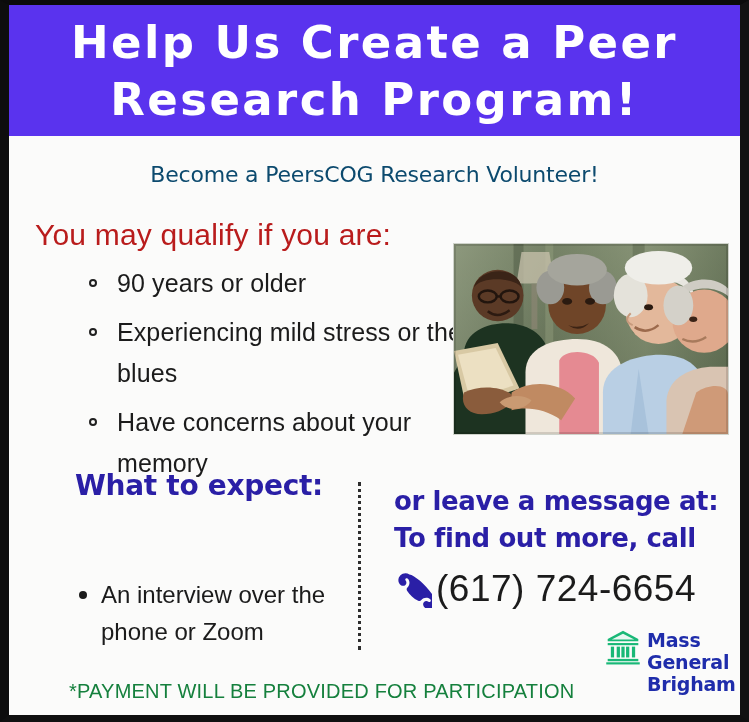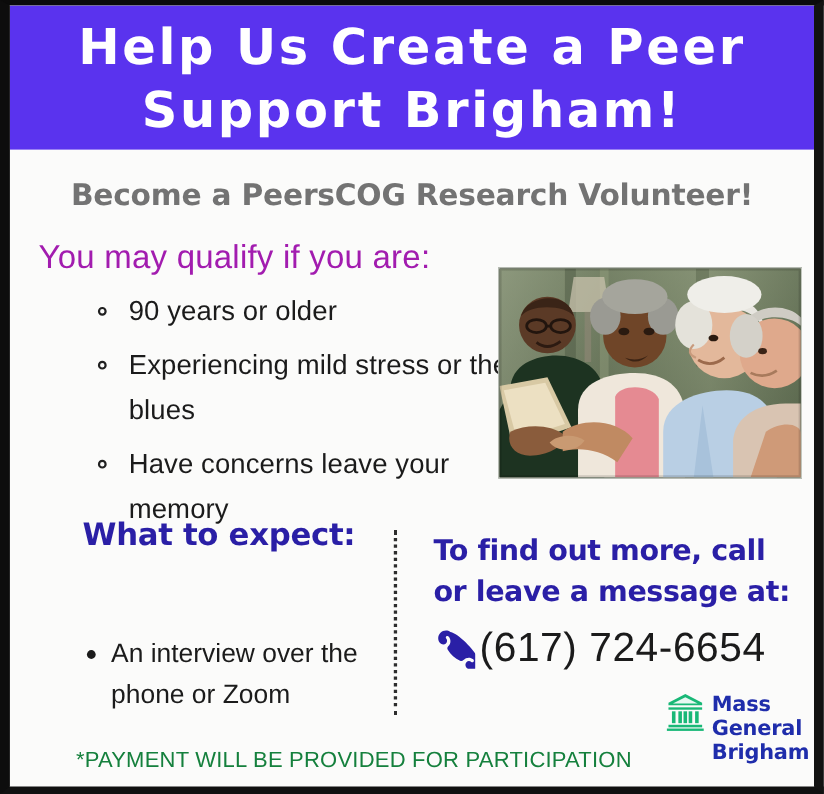--- a/index.html
+++ b/index.html
@@ -50,34 +50,34 @@
     white-space: nowrap;
   }
 
   
   .subtitle {
     position: absolute;
     left: 0;
     right: 0;
     top: 157px;
     text-align: center;
-    color: #737373;
+    color: #0c4a6e;
     font-family: "DejaVu Sans", sans-serif;
-    font-weight: bold;
-    font-size: 27px;
+    font-weight: normal;
+    font-size: 22px;
     letter-spacing: -0.2px;
     white-space: nowrap;
   }
 
   
   .qualify-lead {
     position: absolute;
     left: 26px;
     top: 213px;
-    color: #a21caf;
+    color: #b91c1c;
     font-family: "Liberation Sans", sans-serif;
     font-size: 30px;
     letter-spacing: 0.2px;
     white-space: nowrap;
   }
 
   
   .qualify-list {
     position: absolute;
     left: 76px;
@@ -246,36 +246,36 @@
     white-space: nowrap;
   }
 </style>
 </head>
 <body>
 
 <div class="poster">
 
   <div class="banner">
     <div class="banner-line">Help Us Create a Peer</div>
-    <div class="banner-line">Support Brigham!</div>
+    <div class="banner-line">Research Program!</div>
   </div>
 
   <div class="subtitle">Become a PeersCOG Research Volunteer!</div>
 
   <div class="qualify-lead">You may qualify if you are:</div>
 
   <ul class="qualify-list">
     <li>
       <span>90 years or older</span>
     </li>
     <li>
       <span>Experiencing mild stress or the blues</span>
     </li>
     <li>
-      <span>Have concerns leave your memory</span>
+      <span>Have concerns about your memory</span>
     </li>
   </ul>
 
   <div class="photo">
     <svg viewBox="0 0 276 192" preserveAspectRatio="none" aria-hidden="true">
       <defs>
         <linearGradient id="bgwall" x1="0" y1="0" x2="0" y2="1">
           <stop offset="0" stop-color="#7d8a6e"></stop>
           <stop offset="0.55" stop-color="#5d6b51"></stop>
           <stop offset="1" stop-color="#424d38"></stop>
@@ -353,22 +353,22 @@
 
   <div class="expect-head">What to expect:</div>
 
   <ul class="expect-list">
     <li>
       <span>An interview over the phone or Zoom</span>
     </li>
   </ul>
 
   <div class="contact-head">
+    <div>or leave a message at:</div>
     <div>To find out more, call</div>
-    <div>or leave a message at:</div>
   </div>
 
   <div class="phone-row">
     <span class="phone-icon">
       <svg viewBox="0 0 48 48" aria-hidden="true">
         <path d="M14.5 4C9.6 4 5.5 8 5.5 13c0 2.7 1.2 4.9 3.2 6.2 1.9 1.2 4.2 1.1 5.7-.3
                  1.6-1.5 1.7-3.9.3-5.6-.7-.9-.6-1.9.2-2.6.9-.7 2.1-.5 2.8.4 2.7 3.3 2.4 8.1-.7 11.1
                  -1.2 1.1-1.3 2.6-.5 3.9 3.4 5.5 8.3 10 14.1 12.7 1.4.7 2.9.4 3.9-.8 2.9-3.3 7.8-3.8
                  11.2-1 .9.7 1.1 1.9.4 2.8-.7.9-1.7 1-2.6.3-1.7-1.4-4.1-1.3-5.6.3-1.4 1.5-1.5
                  3.8-.3 5.7 1.3 2 3.5 3.2 6.2 3.2 5 0 9-4.1 9-9 0-1.9-.6-3.6-1.6-5

